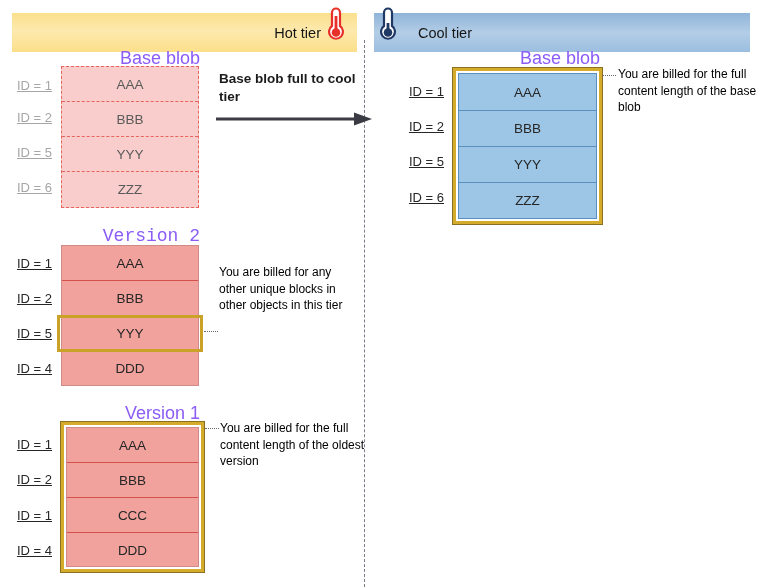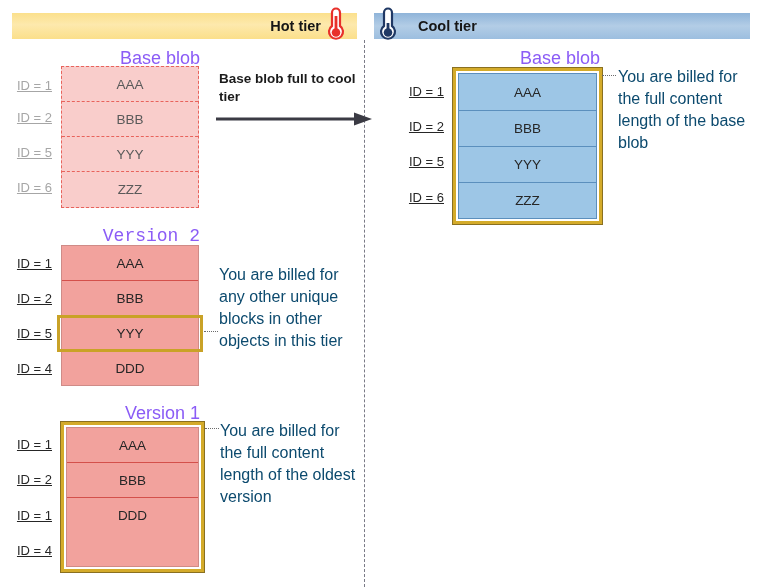--- a/index.html
+++ b/index.html
@@ -12,24 +12,24 @@
     height: 587px;
     position: relative;
     font-family: "Liberation Sans", sans-serif;
     overflow: hidden;
     color: #262626;
   }
 
   
   .banner {
     position: absolute;
-    height: 26px;
+    height: 39px;
     display: flex;
     align-items: center;
-    font-weight: bold;
+    font-weight: normal;
     font-size: 14.5px;
     color: #161616;
   }
   #hot-banner {
     left: 12px;
     top: 13px;
     width: 345px;
     background: linear-gradient(to bottom, #fbe08c 0%, #fde9ad 45%, #fbdf8a 100%);
     justify-content: flex-end;
     padding-right: 36px;
@@ -154,23 +154,23 @@
     left: 364px;
     top: 40px;
     width: 0;
     height: 547px;
     border-left: 1.6px dashed #7a7a86;
   }
 
   
   .callout {
     position: absolute;
-    font-size: 16px;
+    font-size: 12px;
     line-height: 1.38;
-    color: #0c4a6e;
+    color: #000000;
   }
   .leader {
     position: absolute;
     border-top: 1.4px dotted #6b6b6b;
     height: 0;
   }
 </style>
 </head>
 <body>
 
@@ -235,20 +235,21 @@
 
 <div class="group pink">
   <div class="caption" style="left:60px; top:403px; width:140px;">Version 1</div>
   <div class="idlabel" style="left:0px; top:437px; width:52px;">ID = 1</div>
   <div class="idlabel" style="left:0px; top:472px; width:52px;">ID = 2</div>
   <div class="idlabel" style="left:0px; top:508px; width:52px;">ID = 1</div>
   <div class="idlabel" style="left:0px; top:543px; width:52px;">ID = 4</div>
   <div class="blocks" style="left:66px; top:427px; width:133px; height:140px;">
     <div class="row" style="height:35px;">AAA</div>
     <div class="row" style="height:35px;">BBB</div>
+    <div class="row" style="height:35px;">CCC</div>
     <div class="row" style="height:34px;">DDD</div>
   </div>
   <div class="gold-outline double" style="left:61px; top:422px; width:143px; height:150px;"></div>
 </div>
 
 <div class="group blue">
   <div class="caption" style="left:455px; top:48px; width:145px;">Base blob</div>
   <div class="idlabel" style="left:392px; top:84px; width:52px;">ID = 1</div>
   <div class="idlabel" style="left:392px; top:119px; width:52px;">ID = 2</div>
   <div class="idlabel" style="left:392px; top:154px; width:52px;">ID = 5</div>

